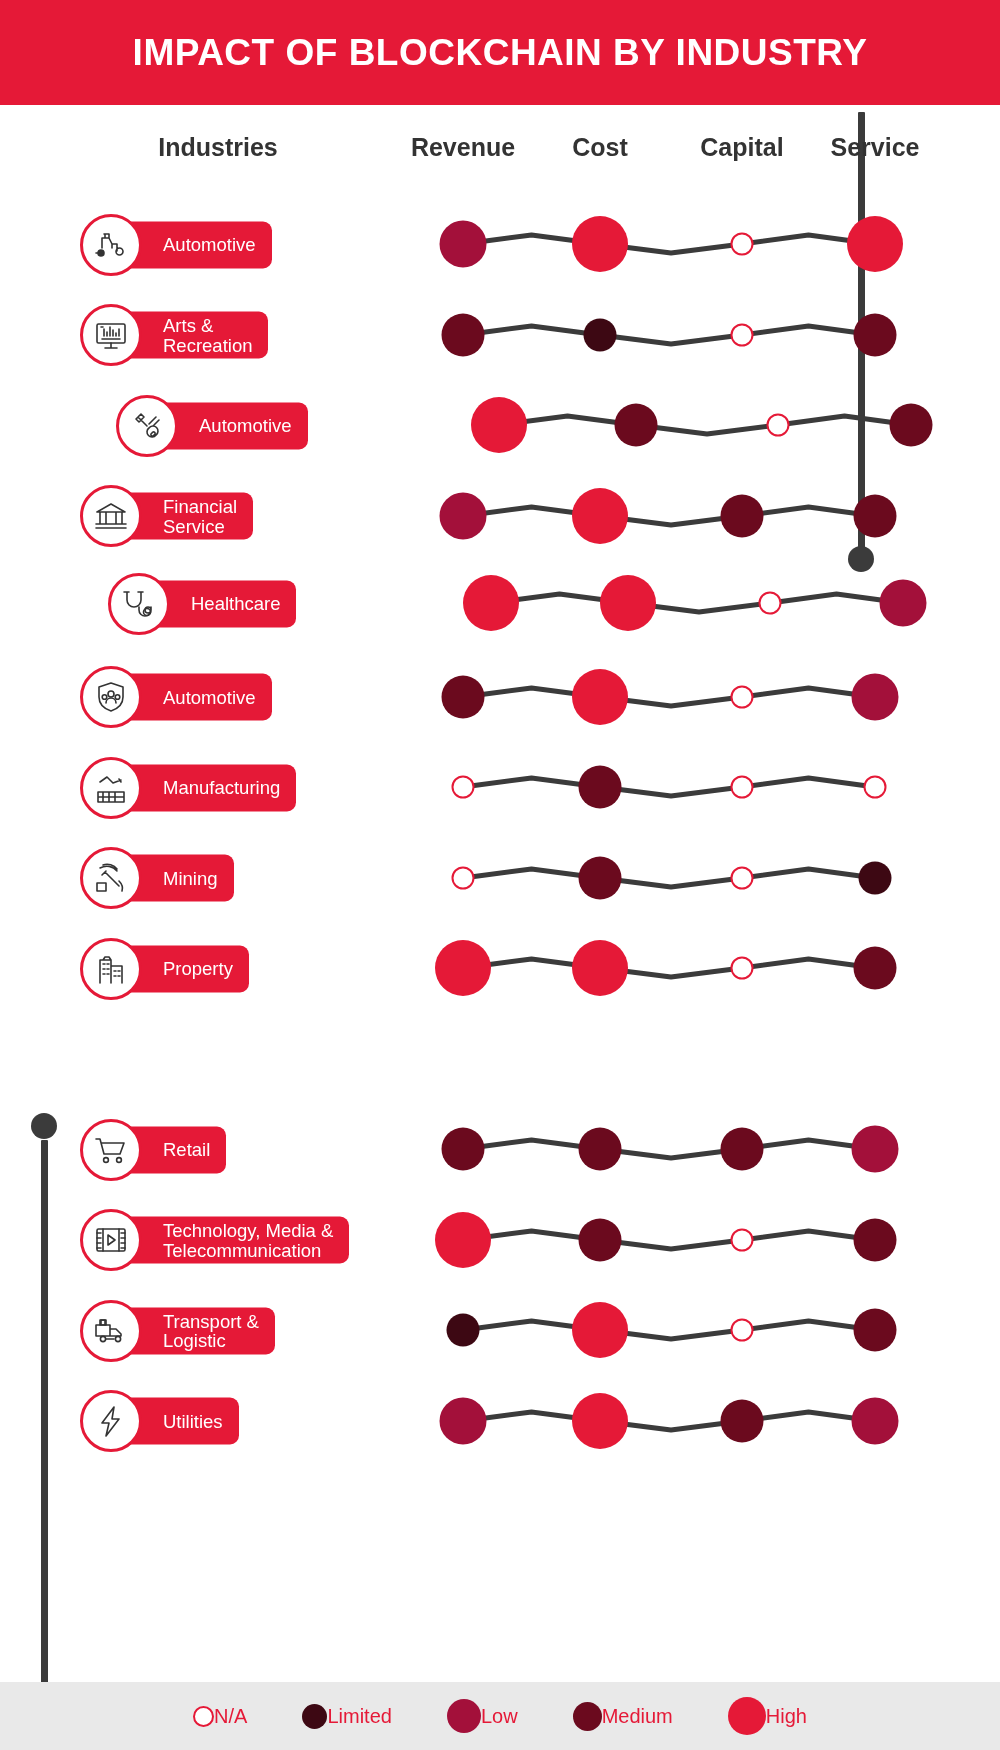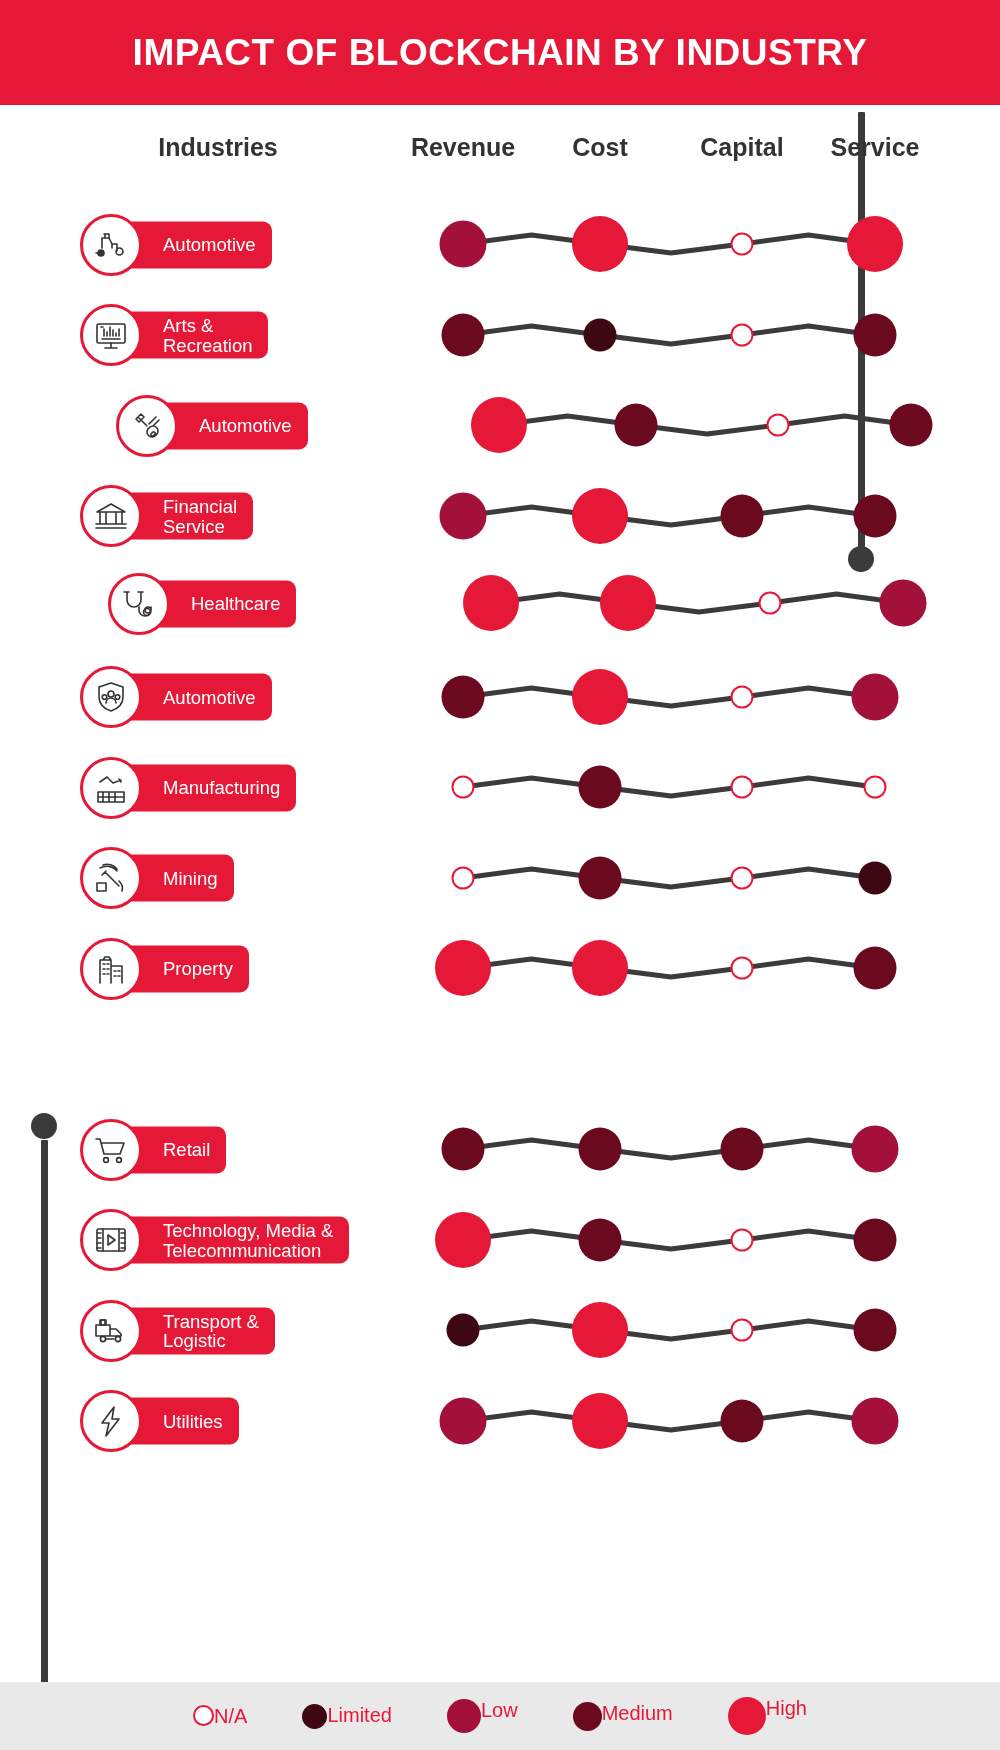--- a/index.html
+++ b/index.html
@@ -126,21 +126,21 @@
   
   #legend {
     position: absolute; left: 0; bottom: 0;
     width: 1000px; height: 68px;
     background: #E9E9E9;
     display: flex;
     align-items: center;
     justify-content: center;
     gap: 55px;
   }
-  .legend-item { display: flex; gap: 0; }
+  .legend-item { display: flex; align-items: center; gap: 0; }
   .legend-dot { border-radius: 50%; flex: none; }
   .legend-dot.na { background: #ffffff; border: 2.5px solid #E51937; }
   .legend-label {
     color: #E51937;
     font-size: 20px;
     font-weight: 500;
     white-space: nowrap;
   }
 </style>
 </head>

